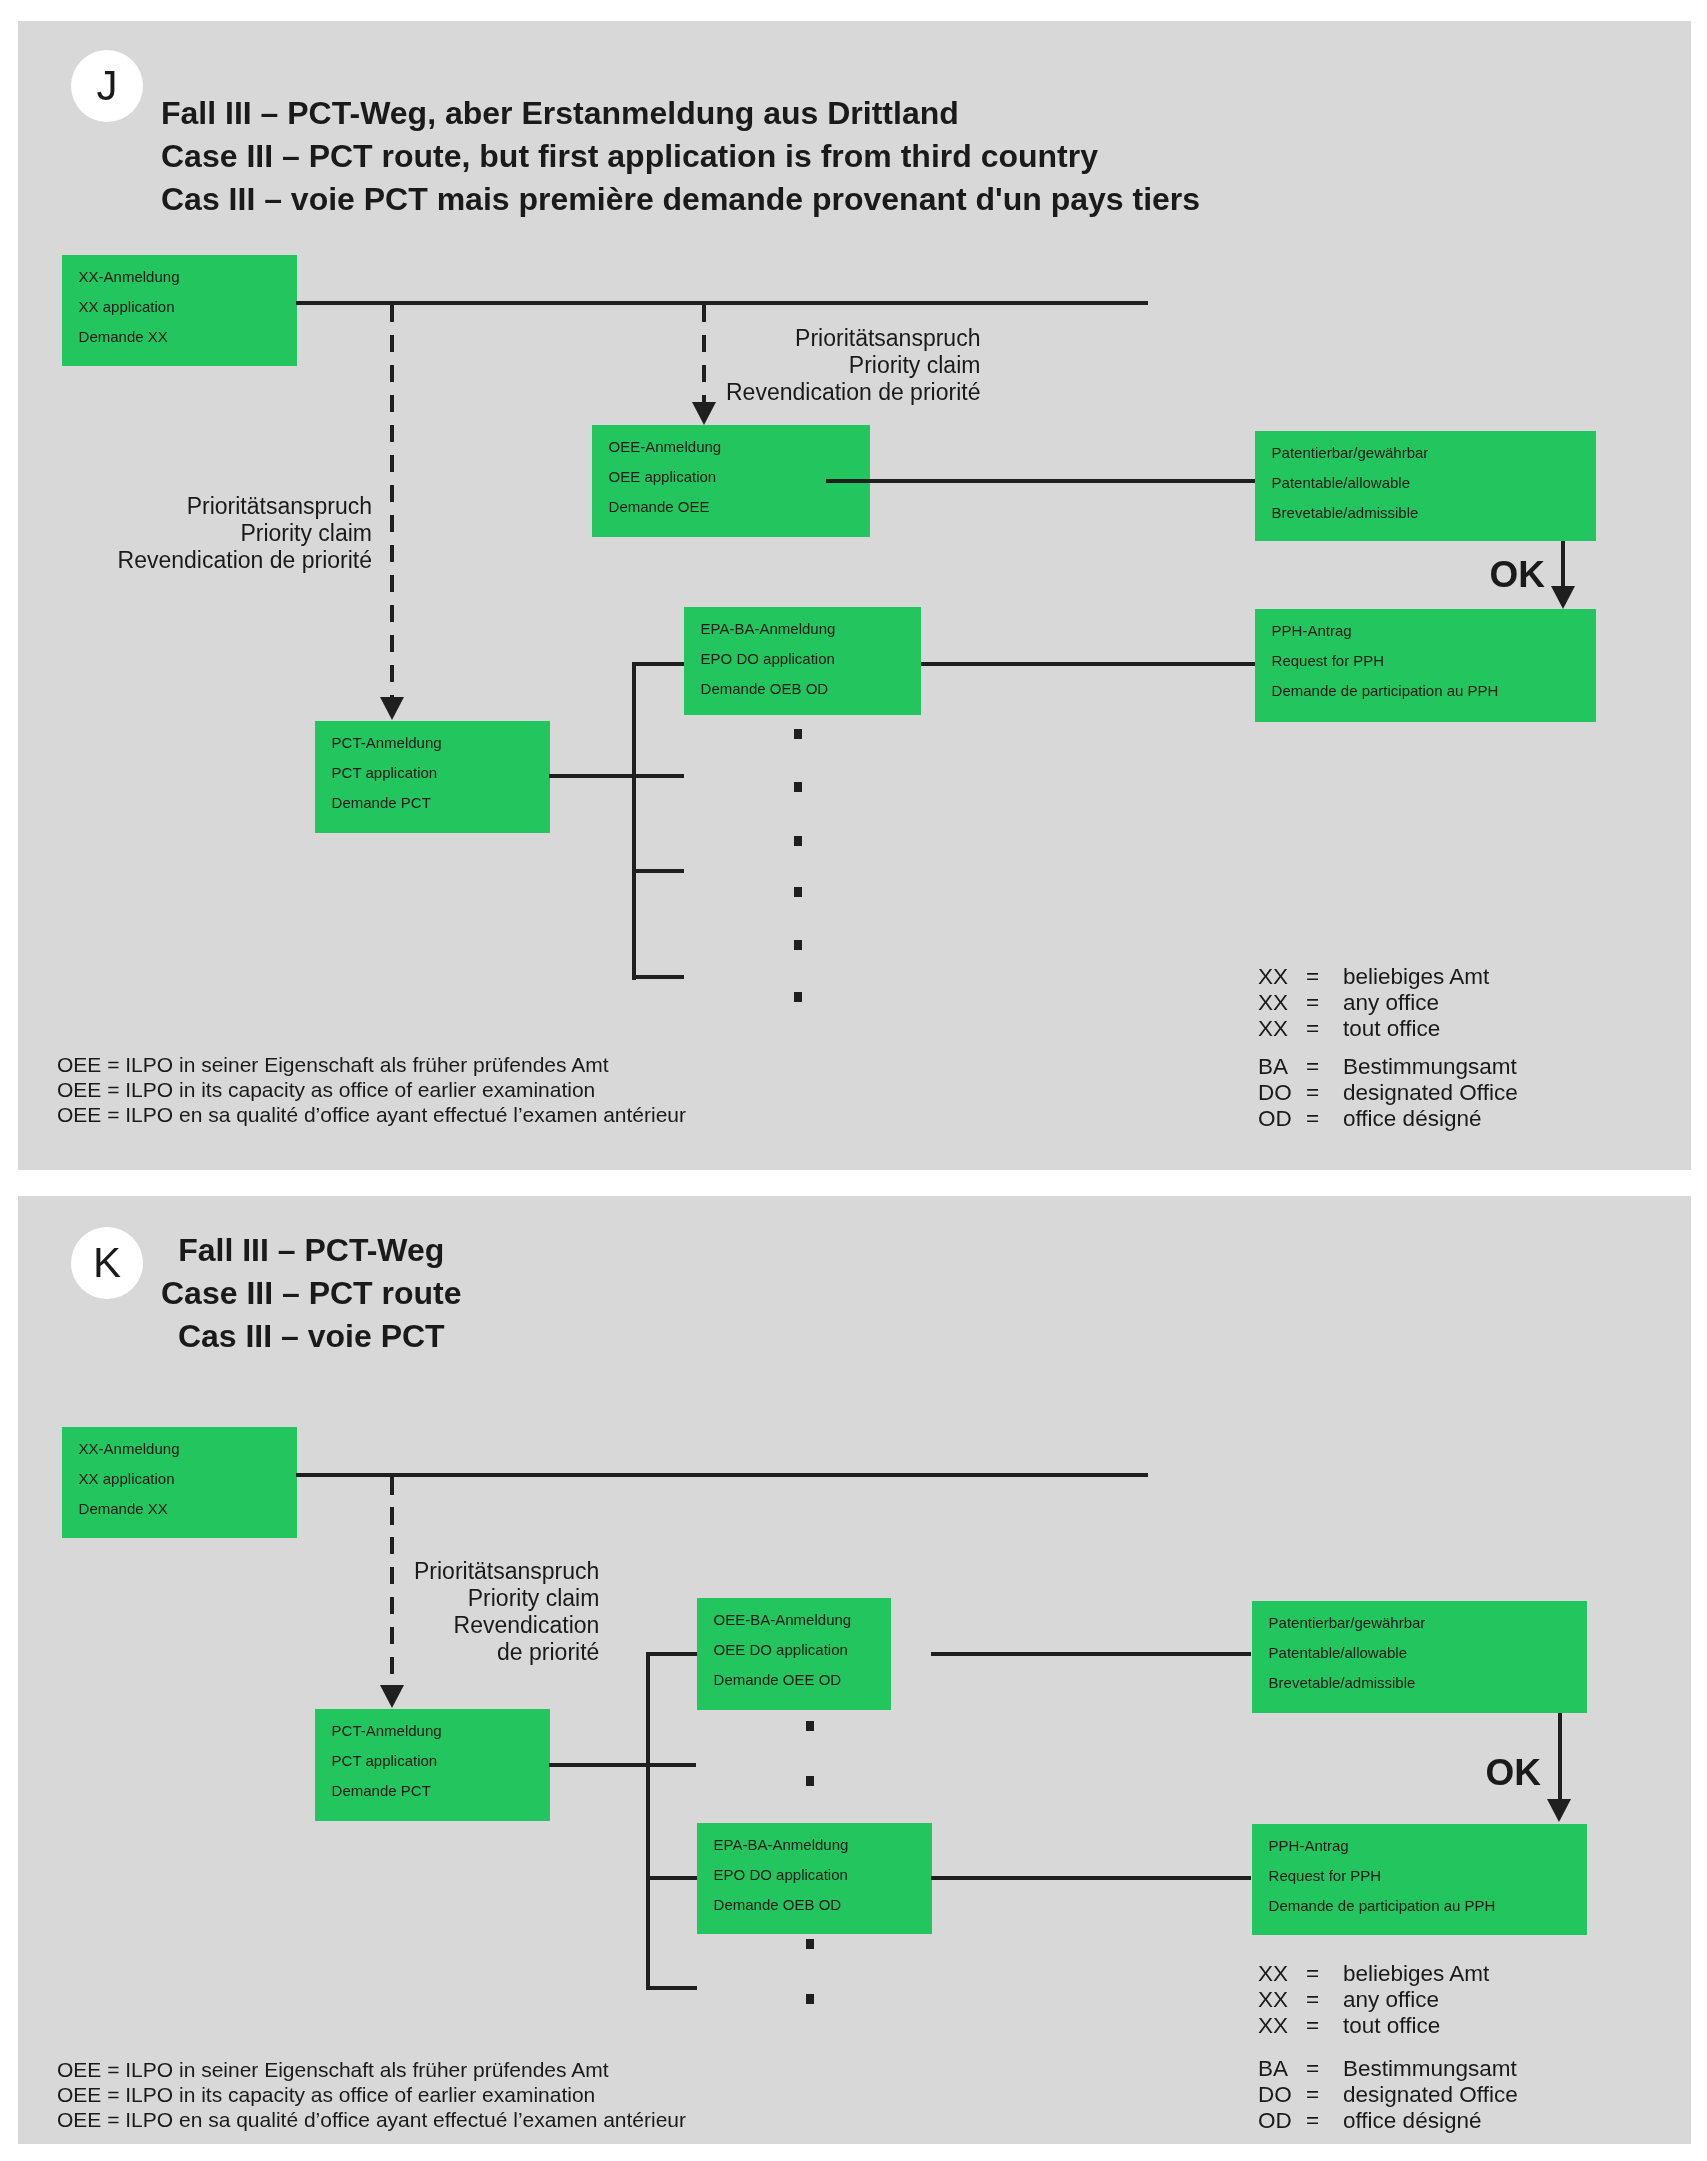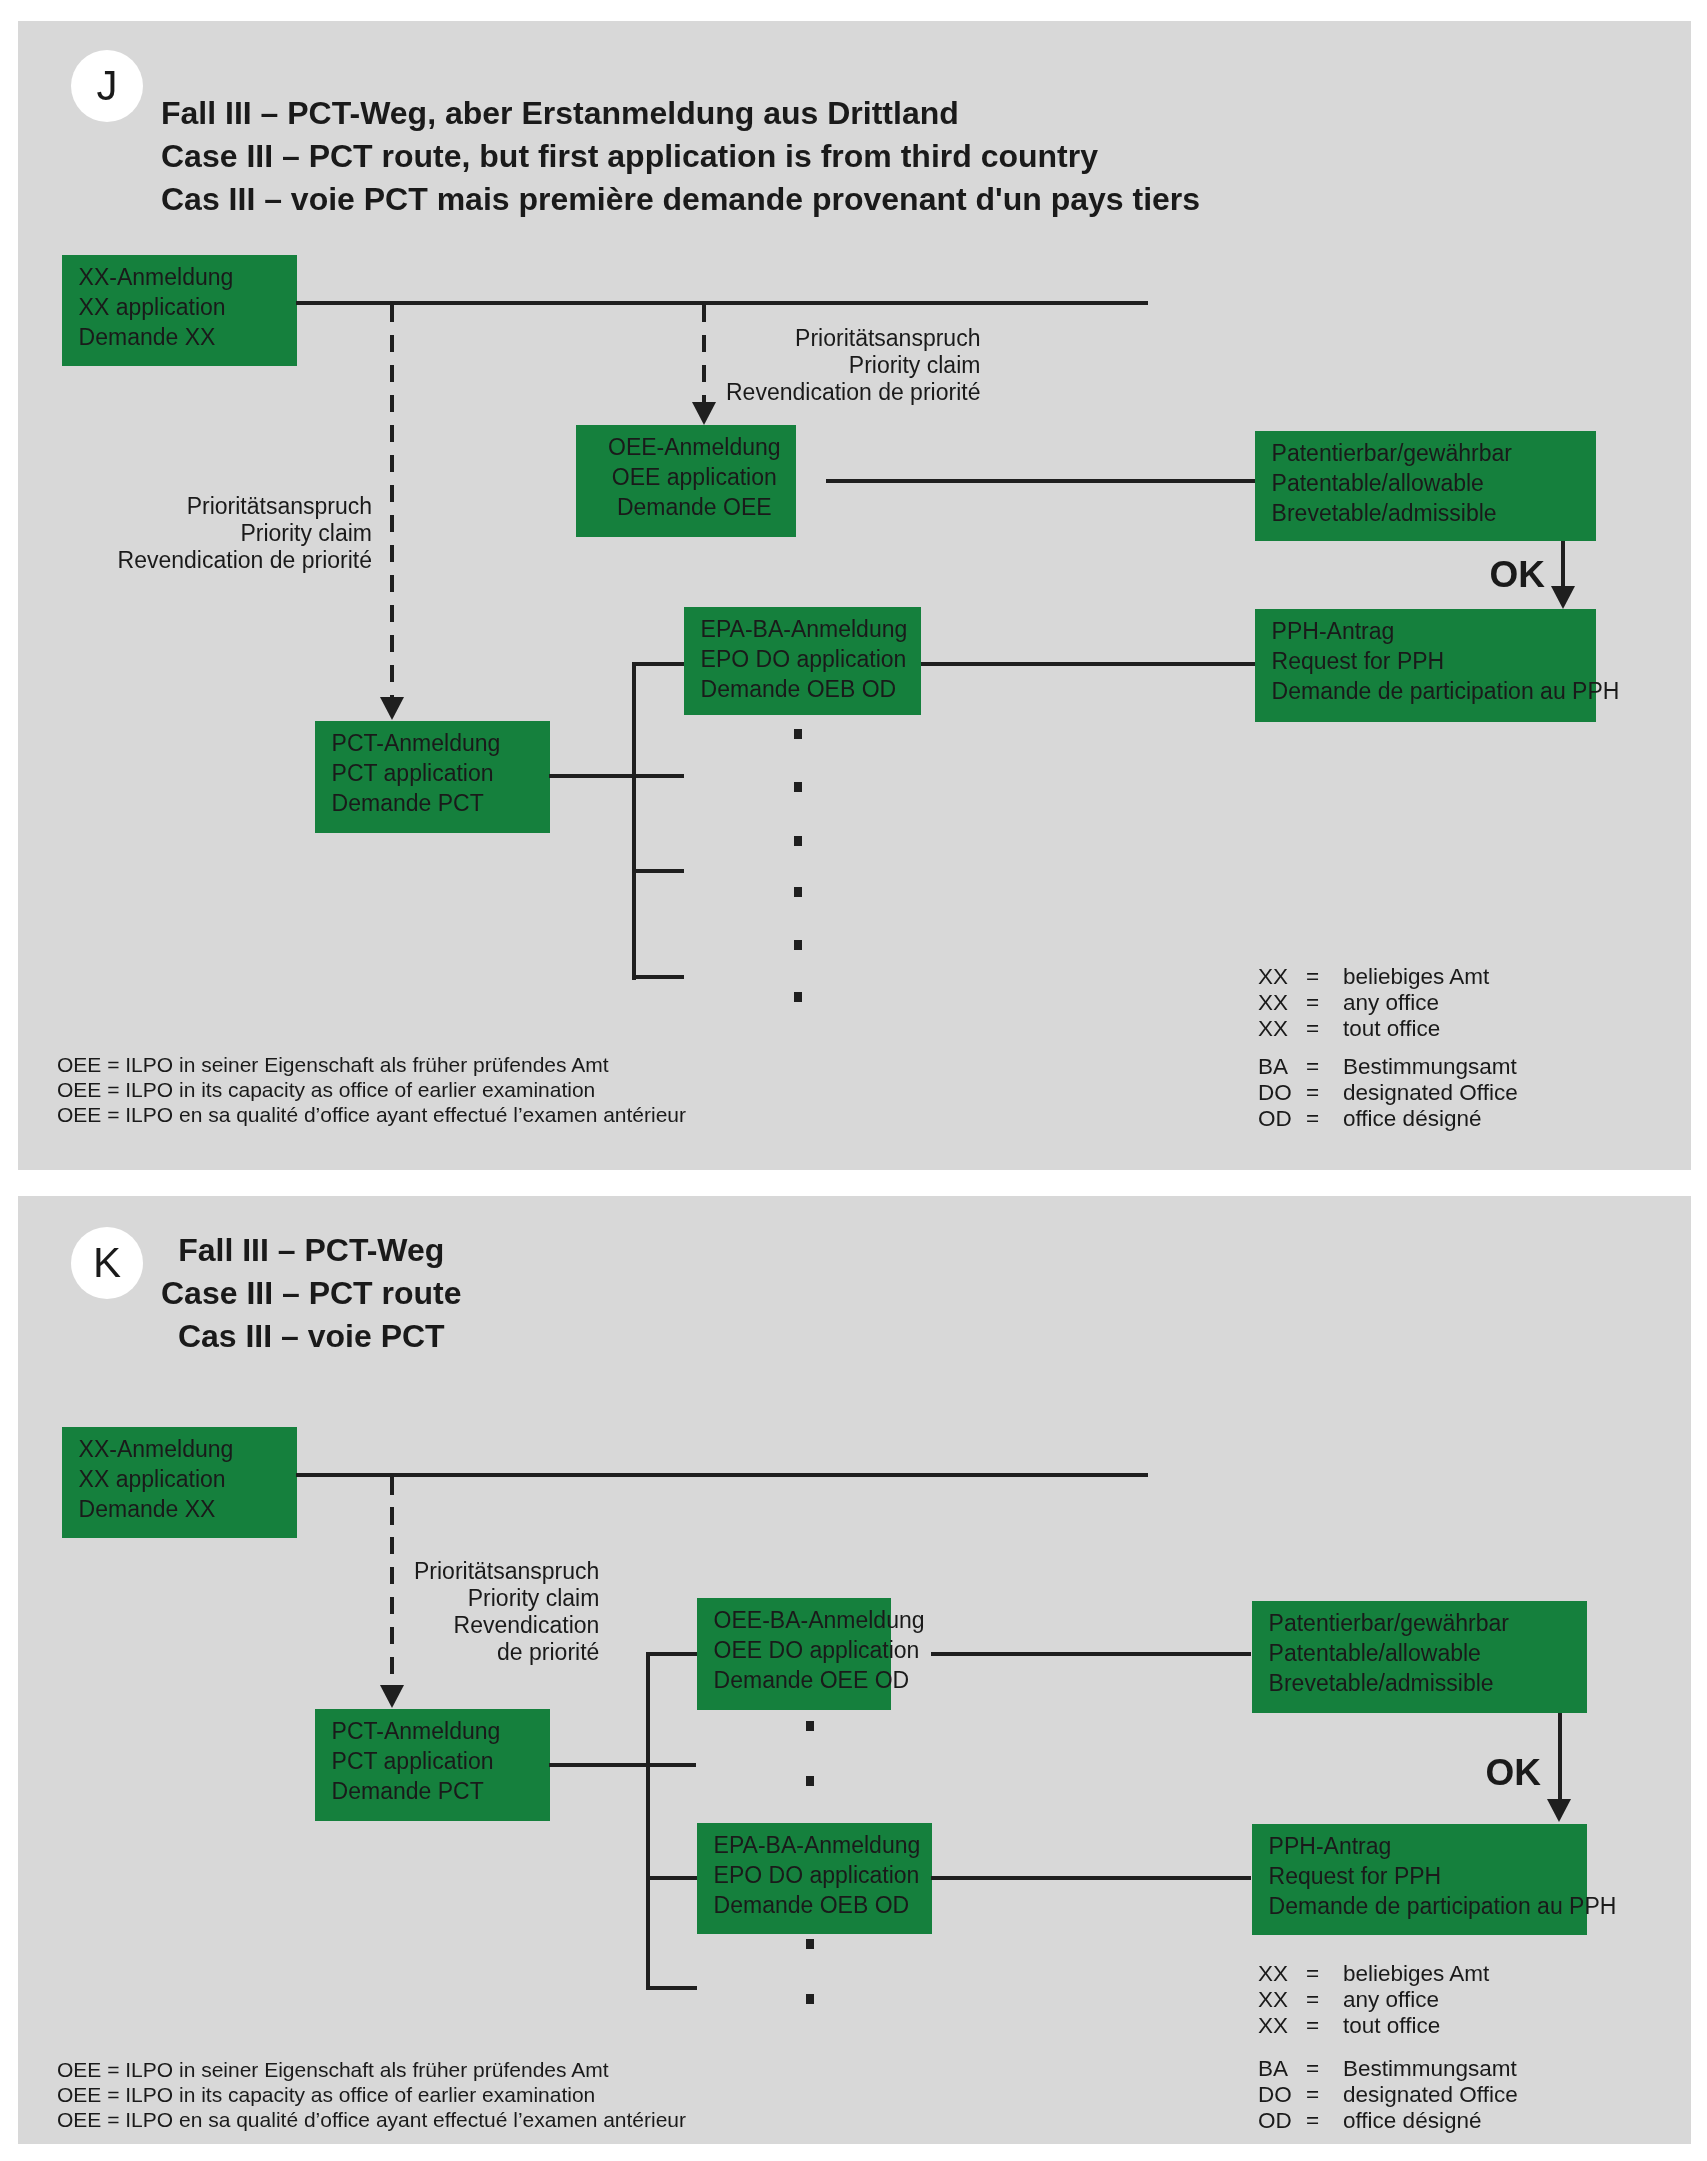--- a/index.html
+++ b/index.html
@@ -2,21 +2,21 @@
 <html style="font-size:13.3px"><head>
 <meta charset="utf-8">
 <style>
   html,body{margin:0;padding:0;background:#ffffff;}
   #page{position:relative;width:1707px;height:2161px;background:#ffffff;
         font-family:"Liberation Sans","DejaVu Sans",sans-serif;color:#1a1a1a;overflow:hidden;}
   .panel{position:absolute;background:#d8d8d8;}
   .badge{position:absolute;width:72px;height:72px;border-radius:50%;background:#ffffff;
          display:flex;align-items:center;justify-content:center;font-size:42px;color:#1a1a1a;}
   .title{position:absolute;font-weight:bold;font-size:32px;line-height:43px;white-space:nowrap;margin-top:44px;}
-  .box{position:absolute;background:#15803d;font-size:23px;line-height:30px;
+  .box{position:absolute;background:#22c55e;font-size:15px;line-height:30px;
        padding:6.7px 0 0 16.6px;box-sizing:border-box;white-space:nowrap;}
   .box span{display:block;}
   .hline{position:absolute;height:4.2px;background:#1f1f1f;}
   .vline{position:absolute;width:4.2px;background:#1f1f1f;}
   .vdash{position:absolute;width:4.2px;
          background:repeating-linear-gradient(180deg,#1f1f1f 0 17.5px,rgba(0,0,0,0) 17.5px 30px);}
   .ahead{position:absolute;width:0;height:0;border-left:12.5px solid transparent;
          border-right:12.5px solid transparent;border-top:23px solid #1f1f1f;}
   .lbl{position:absolute;font-size:23px;line-height:27px;white-space:nowrap;}
   .lbl span{display:block;text-align:right;}
@@ -63,21 +63,21 @@
   </div>
 
   <div class="vdash" style="left:702px;top:305px;height:97px;"></div>
   <div class="ahead" style="left:692px;top:402px;"></div>
   <div class="lbl" style="left:726px;top:325px;">
     <span>Prioritätsanspruch</span>
     <span>Priority claim</span>
     <span>Revendication de priorité</span>
   </div>
 
-  <div class="box" style="left:576px;top:425px;width:220px;height:112px;text-align:center;">
+  <div class="box" style="left:592px;top:425px;width:278px;height:112px;">
     <span>OEE-Anmeldung</span>
     <span>OEE application</span>
     <span>Demande OEE</span>
   </div>
   <div class="hline" style="left:826px;top:479px;width:429px;"></div>
 
   <div class="box" style="left:1255px;top:431px;width:341px;height:110px;">
     <span>Patentierbar/gewährbar</span>
     <span>Patentable/allowable</span>
     <span>Brevetable/admissible</span>

